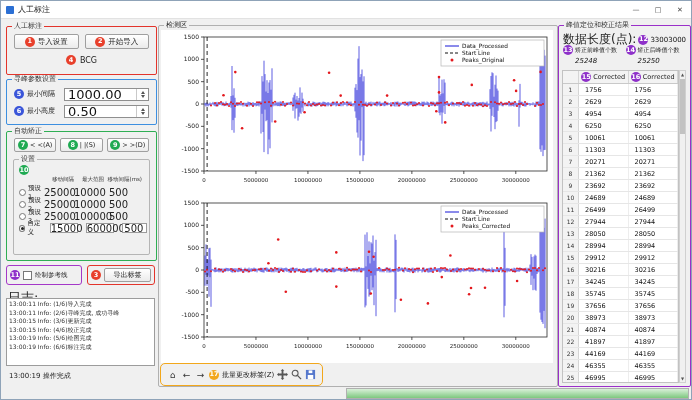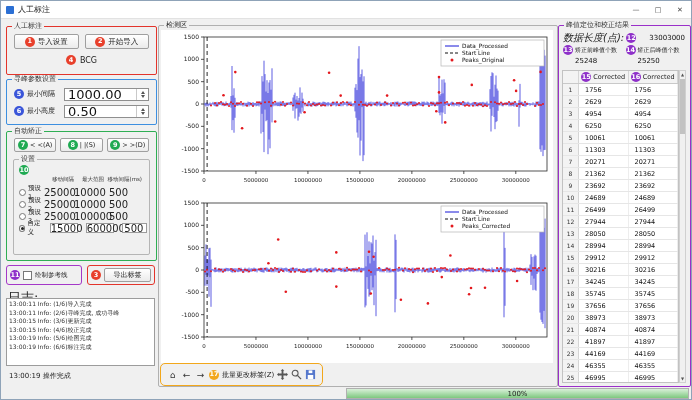--- a/index.html
+++ b/index.html
@@ -96,27 +96,27 @@
   #plot-bottom{position:absolute;left:0;top:167px;}
   svg text{font-family:"DejaVu Sans","Liberation Sans",sans-serif;}
   #toolbar-box{position:absolute;left:159px;top:362px;height:21px;border:1px solid #f2a71b;
                border-radius:5px;display:flex;align-items:center;gap:3px;padding:0 6px;}
   .tbtn{font-size:9px;color:#333;display:flex;align-items:center;justify-content:center;
         width:11px;height:15px;}
   .tlabel{font-size:7px;color:#222;white-space:nowrap;}
   
   #grp-result{left:557px;top:24px;width:131px;height:360px;}
   .dl-row{position:absolute;left:4px;right:5px;top:5px;display:flex;align-items:center;gap:2px;}
-  .dl-label{font-size:10px;color:#222;white-space:nowrap;font-style:italic;}
+  .dl-label{font-size:12px;color:#222;white-space:nowrap;}
   .dl-value{margin-left:auto;font-size:7px;color:#111;}
   .cnt-row{position:absolute;left:4px;right:2px;top:19px;display:flex;}
   .cnt-cell{flex:1;display:flex;align-items:center;gap:2px;overflow:hidden;}
   .cnt-label{font-size:6px;color:#222;white-space:nowrap;}
   .cntv-row{position:absolute;left:4px;right:2px;top:31px;display:flex;}
-  .cnt-value{flex:1;font-size:7px;color:#111;padding-left:12px;}
+  .cnt-value{flex:1;font-size:7px;color:#111;padding-left:12px;font-style:italic;}
   .rtable{position:absolute;left:3px;top:44px;width:117px;bottom:3px;border:1px solid #c2c2c2;
           background:#fff;overflow:hidden;box-sizing:border-box;}
   .rheader{display:flex;height:12px;border-bottom:1px solid #c9c9c9;background:#f3f3f3;}
   .ridx-h{width:16px;border-right:1px solid #d5d5d5;box-sizing:border-box;}
   .rcol-h{flex:1;display:flex;align-items:center;justify-content:center;gap:2px;
           font-size:6.5px;color:#222;border-right:1px solid #d5d5d5;box-sizing:border-box;}
   .rrow{display:flex;height:11px;border-bottom:1px solid #e6e6e6;}
   .ridx{width:16px;background:#f3f3f3;border-right:1px solid #d5d5d5;font-size:6px;color:#333;
         display:flex;align-items:center;justify-content:center;box-sizing:border-box;}
   .rcell{flex:1;font-size:6.5px;color:#111;display:flex;align-items:center;padding-left:6px;
@@ -841,16 +841,15 @@
     </div>
     <div class="vscroll">
       <span class="varrow up">▲</span>
       <span class="vthumb"></span>
       <span class="varrow down">▼</span>
     </div>
   </div>
 
   <div id="progressbar">
     <div class="fill"></div>
-    <span class="ptext">100%</span>
   </div>
 
 </div>
 
 </body></html>

